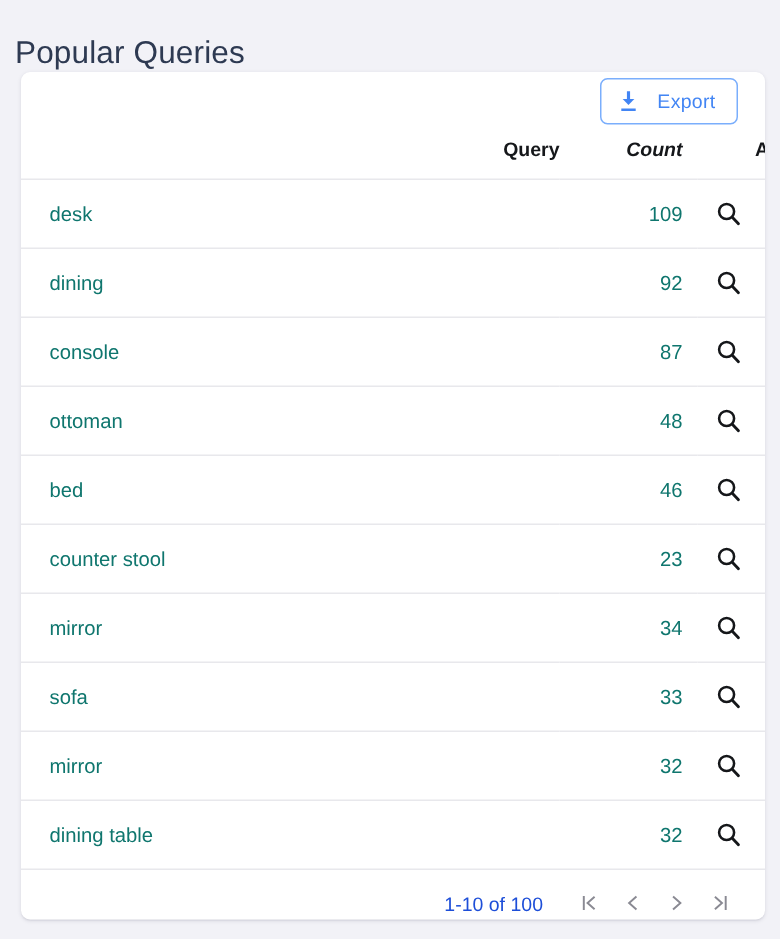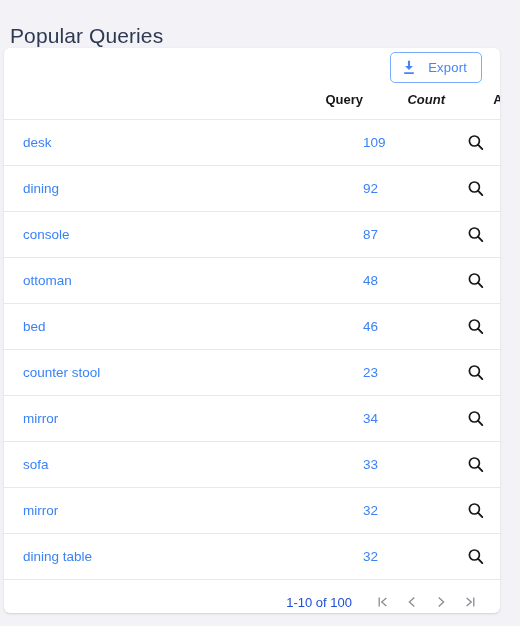--- a/index.html
+++ b/index.html
@@ -22,21 +22,21 @@
     font-size: 21px;
     font-weight: 400;
     color: #2e3a52;
     letter-spacing: 0.1px;
     line-height: 32px;
     white-space: nowrap;
   }
 
   #card {
     position: absolute;
-    left: 4px;
+    left: 14px;
     top: 48px;
     width: 496px;
     height: 565px;
     background: #ffffff;
     border-radius: 6px;
     box-shadow: 0 1px 3px rgba(30,30,60,0.10), 0 1px 1px rgba(30,30,60,0.06);
     box-sizing: border-box;
     overflow: hidden;
   }
 
@@ -80,28 +80,28 @@
     font-size: 13px;
     font-weight: 700;
     color: #15171a;
     padding: 0 0 12px 0;
     text-align: right;
     vertical-align: bottom;
   }
   table.qtable td {
     font-size: 13.5px;
     font-weight: 400;
-    color: #3b82f6;
+    color: #0f766e;
     height: 45px;
     padding: 0;
     border-top: 1px solid #e8e8ec;
     vertical-align: middle;
   }
   .col-query   { width: 340px; padding-left: 19px !important; }
-  .col-count   { width: 82px;  padding-right: 10px !important; }
+  .col-count   { width: 82px;  text-align: right; padding-right: 10px !important; }
   .col-actions { width: 74px;  text-align: left; padding-left: 12px !important; }
 
   th.col-query   { padding-left: 19px !important; }
   th.col-count   { text-align: right; padding-right: 10px !important; font-style: italic; }
   th.col-actions { padding-left: 12px !important; }
 
   .search-icon {
     display: inline-block;
     width: 17px;
     height: 17px;

